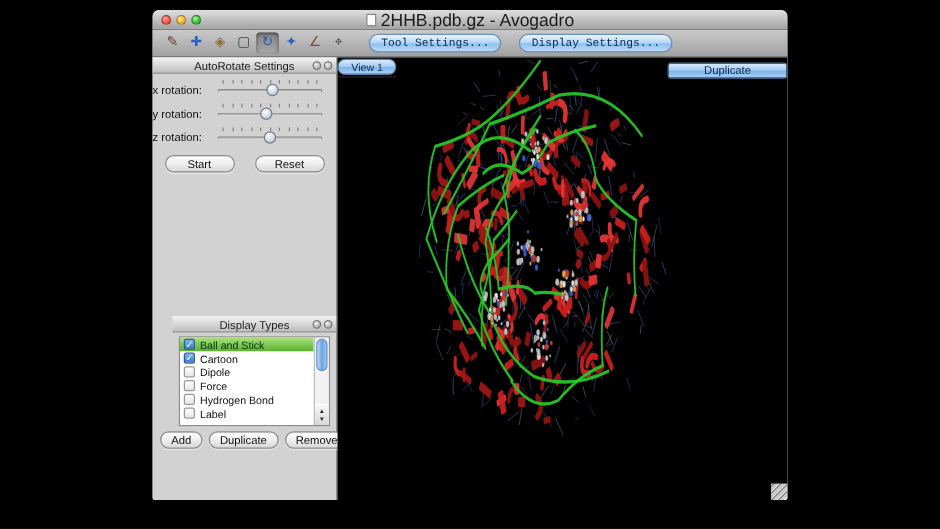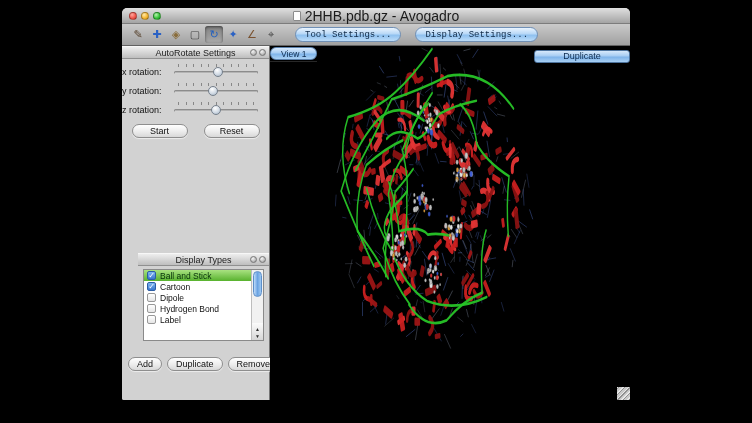--- a/index.html
+++ b/index.html
@@ -73,21 +73,21 @@
     font-size:8px;line-height:8px;color:#fff;text-align:center}
   .checkbox.checked{background:linear-gradient(#7fb7f3,#3a76ce);border-color:#2c5da5}
   .dt-scroll{flex:none;width:12px;border-left:1px solid #bdbdbd;background:#f1f1f1;position:relative}
   .sb-thumb{position:absolute;top:1px;left:1px;width:9px;height:26px;border-radius:5px;
     border:1px solid #5d8fc9;
     background:linear-gradient(90deg,#bedbfa,#6ba3e2 50%,#9dc8f2)}
   .sb-arrows{position:absolute;bottom:0;left:0;right:0;height:17px;
     display:flex;flex-direction:column;align-items:center;justify-content:flex-end;
     font-size:5px;line-height:7px;color:#2e2e2e;background:linear-gradient(#fbfbfb,#d6d6d6)}
   #settings-btn{width:128px;height:14px;margin:6px auto 0 auto}
-  #dt-buttons{display:flex;justify-content:center;gap:5px;margin-top:16px}
+  #dt-buttons{display:flex;justify-content:center;gap:5px;margin-top:4px}
   #dt-buttons .btn{height:14px;padding:0 8px}
 
   #main{flex:1;background:#000;position:relative;display:flex;flex-direction:row;min-width:0}
   #tabbar{height:16px;flex:none;display:flex;align-items:flex-end;justify-content:center;
     border-bottom:1px solid #272727}
   #view-tab{height:13px;padding:0 10px;border-radius:6px;margin-bottom:1px;
     border:1px solid #5c82ad;font-size:8.5px;color:#0e2c4e;display:flex;align-items:center;
     background:linear-gradient(#d9eafc,#a8cef4 45%,#7fb4ea 55%,#abd2f5)}
   #viewport{flex:1;position:relative;overflow:hidden}
   #viewport svg{position:absolute;inset:0;width:100%;height:100%}
@@ -225,20 +225,24 @@
                 <span class="checkbox checked">✓</span>
                 <span>Ball and Stick</span>
               </div>
               <div class="dt-row">
                 <span class="checkbox checked">✓</span>
                 <span>Cartoon</span>
               </div>
               <div class="dt-row">
                 <span class="checkbox"></span>
                 <span>Dipole</span>
+              </div>
+              <div class="dt-row">
+                <span class="checkbox"></span>
+                <span>Force</span>
               </div>
               <div class="dt-row">
                 <span class="checkbox"></span>
                 <span>Hydrogen Bond</span>
               </div>
               <div class="dt-row">
                 <span class="checkbox"></span>
                 <span>Label</span>
               </div>
             </div>

